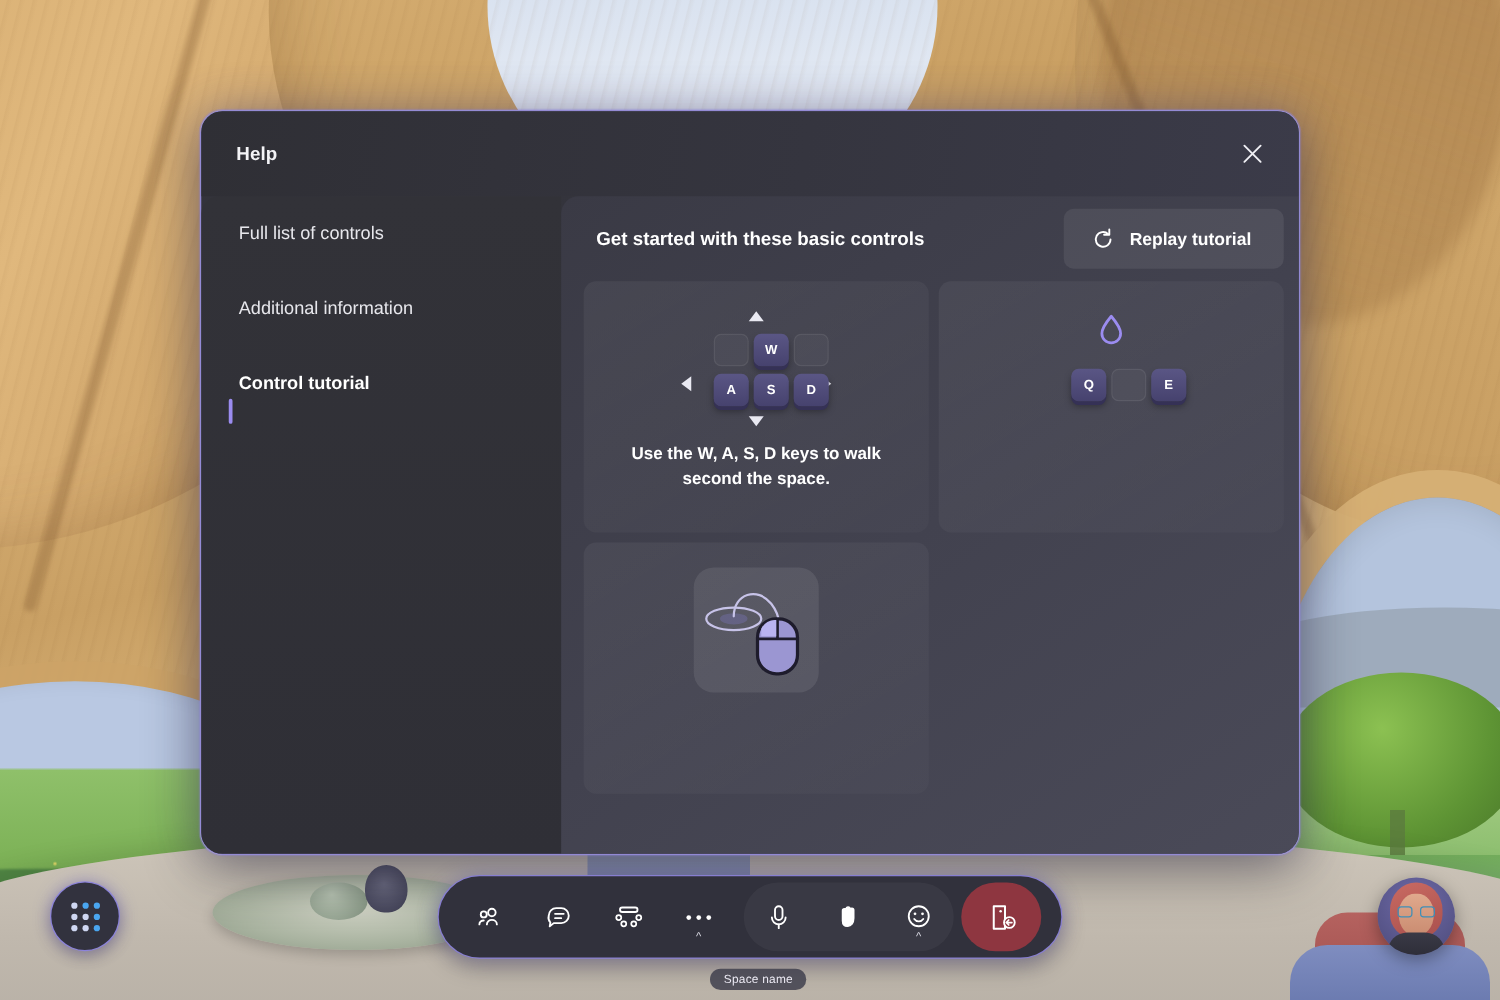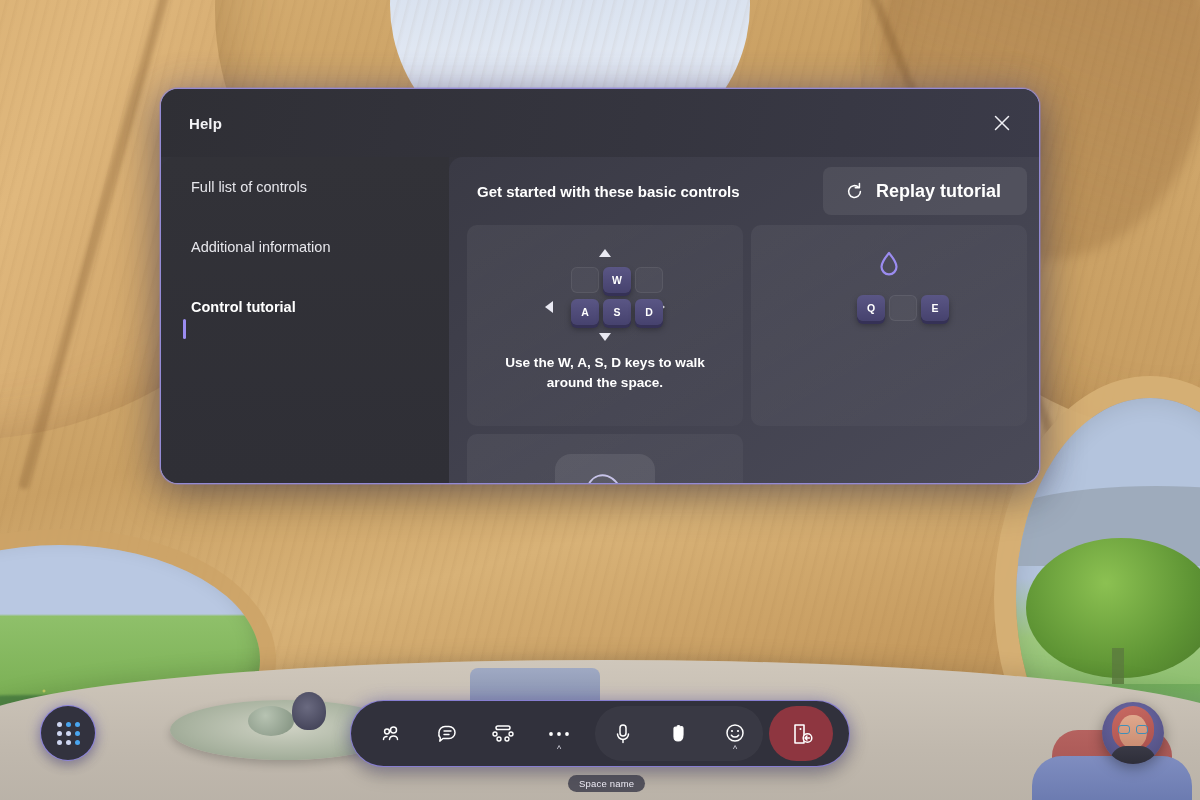--- a/index.html
+++ b/index.html
@@ -153,21 +153,21 @@
     border-radius: 26px 26px 0 0;
   }
   .chair-b {
     position:absolute; left: 1032px; top: 756px; width: 160px; height: 60px;
     background: linear-gradient(180deg,#7f8dc0,#6575ab);
     border-radius: 30px 30px 0 0;
   }
 
   
   .dialog {
-    position: absolute; left: 160px; top: 88px; width: 880px; height: 396px;
+    position: absolute; left: 160px; top: 88px; width: 880px; height: 596px;
     border-radius: 18px;
     background: linear-gradient(140deg, #33333a 0%, #34343d 35%, #3a3a47 100%);
     border: 1.5px solid rgba(164,154,238,.85);
     box-shadow: 0 0 0 1px rgba(140,130,220,.35),
                 0 10px 44px rgba(0,0,0,.45),
                 0 0 34px rgba(150,140,230,.28);
     overflow: hidden;
     color: #fff;
   }
   .dialog-header {
@@ -217,21 +217,21 @@
     padding-left: 10px;
   }
   .content-head h2 {
     font-size: 15px; font-weight: bold; color: #fff;
   }
   .replay-btn {
     display: flex; align-items: center; gap: 12px;
     height: 48px; padding: 0 26px 0 22px;
     border-radius: 8px; cursor: pointer;
     background: rgba(255,255,255,.075);
-    font-size: 18px; font-weight: bold; color: #fff;
+    font-size: 14px; font-weight: bold; color: #fff;
     border: none;
     font-family: inherit;
   }
 
   .cards {
     display: grid; grid-template-columns: 1fr 1fr; gap: 8px;
     padding-bottom: 12px;
   }
   .card {
     height: 201px; border-radius: 10px;
@@ -441,21 +441,21 @@
 
               <div class="key blank" style="left:26px; top:18px;"></div>
               <div class="key" style="left:58px; top:18px;">W</div>
               <div class="key blank" style="left:90px; top:18px;"></div>
 
               <div class="key" style="left:26px; top:50px;">A</div>
               <div class="key" style="left:58px; top:50px;">S</div>
               <div class="key" style="left:90px; top:50px;">D</div>
             </div>
           </div>
-          <div class="card-caption">Use the W, A, S, D keys to walk around the space.</div>
+          <div class="card-caption">Use the W, A, S, D keys to walk second the space.</div>
         </div>
 
         <div class="card">
           <div class="card-visual">
             <div style="position:relative; width:120px; height:92px;">
               <svg width="22" height="26" viewBox="0 0 22 26" style="position:absolute; left:49px; top:2px;">
                 <path d="M11 2 C11 2 3.5 11 3.5 15.8 A7.5 7.5 0 0 0 18.5 15.8 C18.5 11 11 2 11 2 Z" fill="none" stroke="#9b8cf0" stroke-width="2.2" stroke-linejoin="round"></path>
               </svg>
               <div class="key" style="left:28px; top:46px;">Q</div>
               <div class="key blank" style="left:60px; top:46px;"></div>

